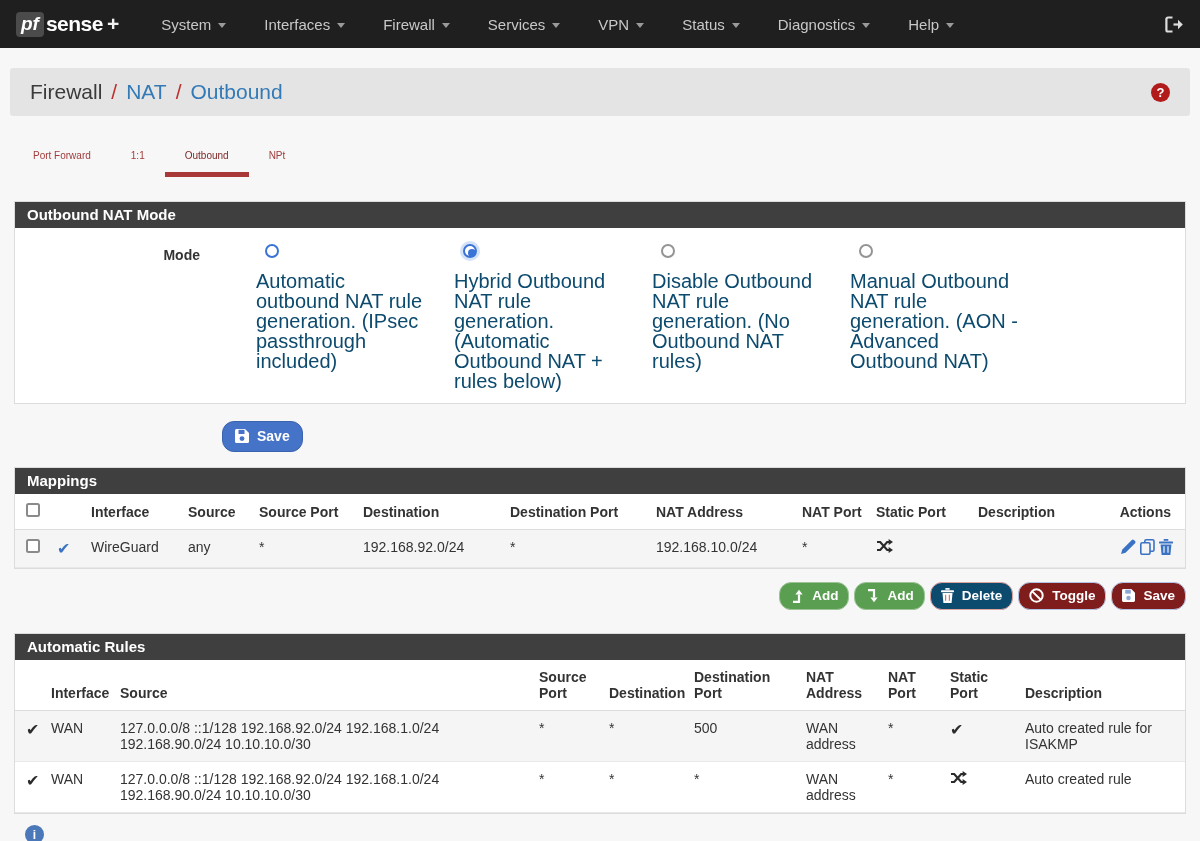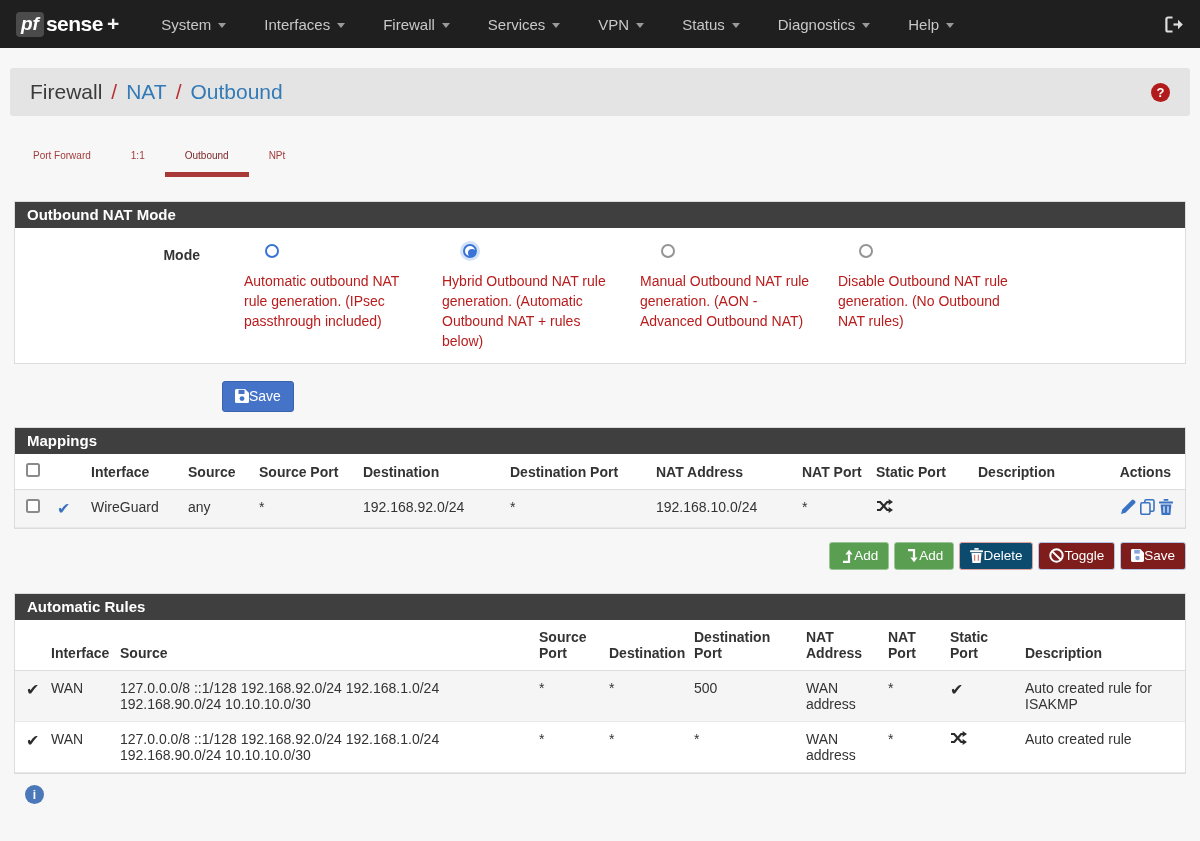--- a/index.html
+++ b/index.html
@@ -50,25 +50,25 @@
   .mode-label { width:185px; text-align:right; font-weight:bold; font-size:14px; padding-top:3px; }
   .options { display:flex; padding-left:32px; }
   .option { width:198px; padding-right:12px; }
   .radio-wrap { padding-left:21px; height:27px; }
   .radio { width:14px; height:14px; border-radius:50%; border:2px solid #949494; background:#fff;
            display:inline-block; position:relative; cursor:pointer; }
   .radio.blue { border-color:#3a73d6; }
   .radio.selected { border-color:#3a73d6; box-shadow:0 0 0 3px #d4e2f7; }
   .radio.selected::after { content:""; position:absolute; left:3px; top:3px; width:8px; height:8px;
                            border-radius:50%; background:#3a73d6; }
-  .option-text { color:#b91c1c; font-size:14px; line-height:20px; width:176px; }
-
-  
-  .btn { display:inline-flex; align-items:center; border-radius:3px; color:#fff;
-         font-size:14px; border:1px solid; cursor:pointer; font-family:inherit; }
+  .option-text { color:#0c4a6e; font-size:20px; line-height:20px; width:176px;margin-left:12px; }
+
+  
+  .btn { display:inline-flex; align-items:center; gap:8px; border-radius:12px; color:#fff;
+         font-size:14px; border:1px solid; cursor:pointer; font-family:inherit;font-weight:bold; }
   .btn-lg { padding:6px 12px 7px; }
   .btn-sm { padding:5px 10px 6px; font-size:13.5px; }
   .btn-primary { background:#4473c7; border-color:#3a63ae; }
   .btn-success { background:#5a9e52; border-color:#9cc496; }
   .btn-danger-muted { background:#0c4a6e; border-color:#dfa29d; }
   .btn-primary-muted { background:#7f1d1d; border-color:#b3c5e6; }
   .save-main { margin:17px 14px 15px 222px; }
   .table-actions { margin:13px 14px 23px; display:flex; justify-content:flex-end; gap:5px; }
 
   
@@ -167,25 +167,25 @@
       <div class="option">
         <div class="radio-wrap"><span class="radio blue"></span></div>
         <div class="option-text">Automatic outbound NAT rule generation. (IPsec passthrough included)</div>
       </div>
       <div class="option">
         <div class="radio-wrap"><span class="radio selected"></span></div>
         <div class="option-text">Hybrid Outbound NAT rule generation. (Automatic Outbound NAT + rules below)</div>
       </div>
       <div class="option">
         <div class="radio-wrap"><span class="radio"></span></div>
-        <div class="option-text">Manual Outbound NAT rule generation. (AON - Advanced Outbound NAT)</div>
+        <div class="option-text">Disable Outbound NAT rule generation. (No Outbound NAT rules)</div>
       </div>
       <div class="option">
         <div class="radio-wrap"><span class="radio"></span></div>
-        <div class="option-text">Disable Outbound NAT rule generation. (No Outbound NAT rules)</div>
+        <div class="option-text">Manual Outbound NAT rule generation. (AON - Advanced Outbound NAT)</div>
       </div>
     </div>
   </div>
 </div>
 
 <div class="save-main">
   <button class="btn btn-lg btn-primary">
     <span>
       <svg width="14" height="14" viewBox="0 0 14 14">
         <path d="M0 1.5A1.5 1.5 0 0 1 1.5 0H10l4 4v8.5a1.5 1.5 0 0 1-1.5 1.5h-11A1.5 1.5 0 0 1 0 12.5z" fill="#fff"></path>

